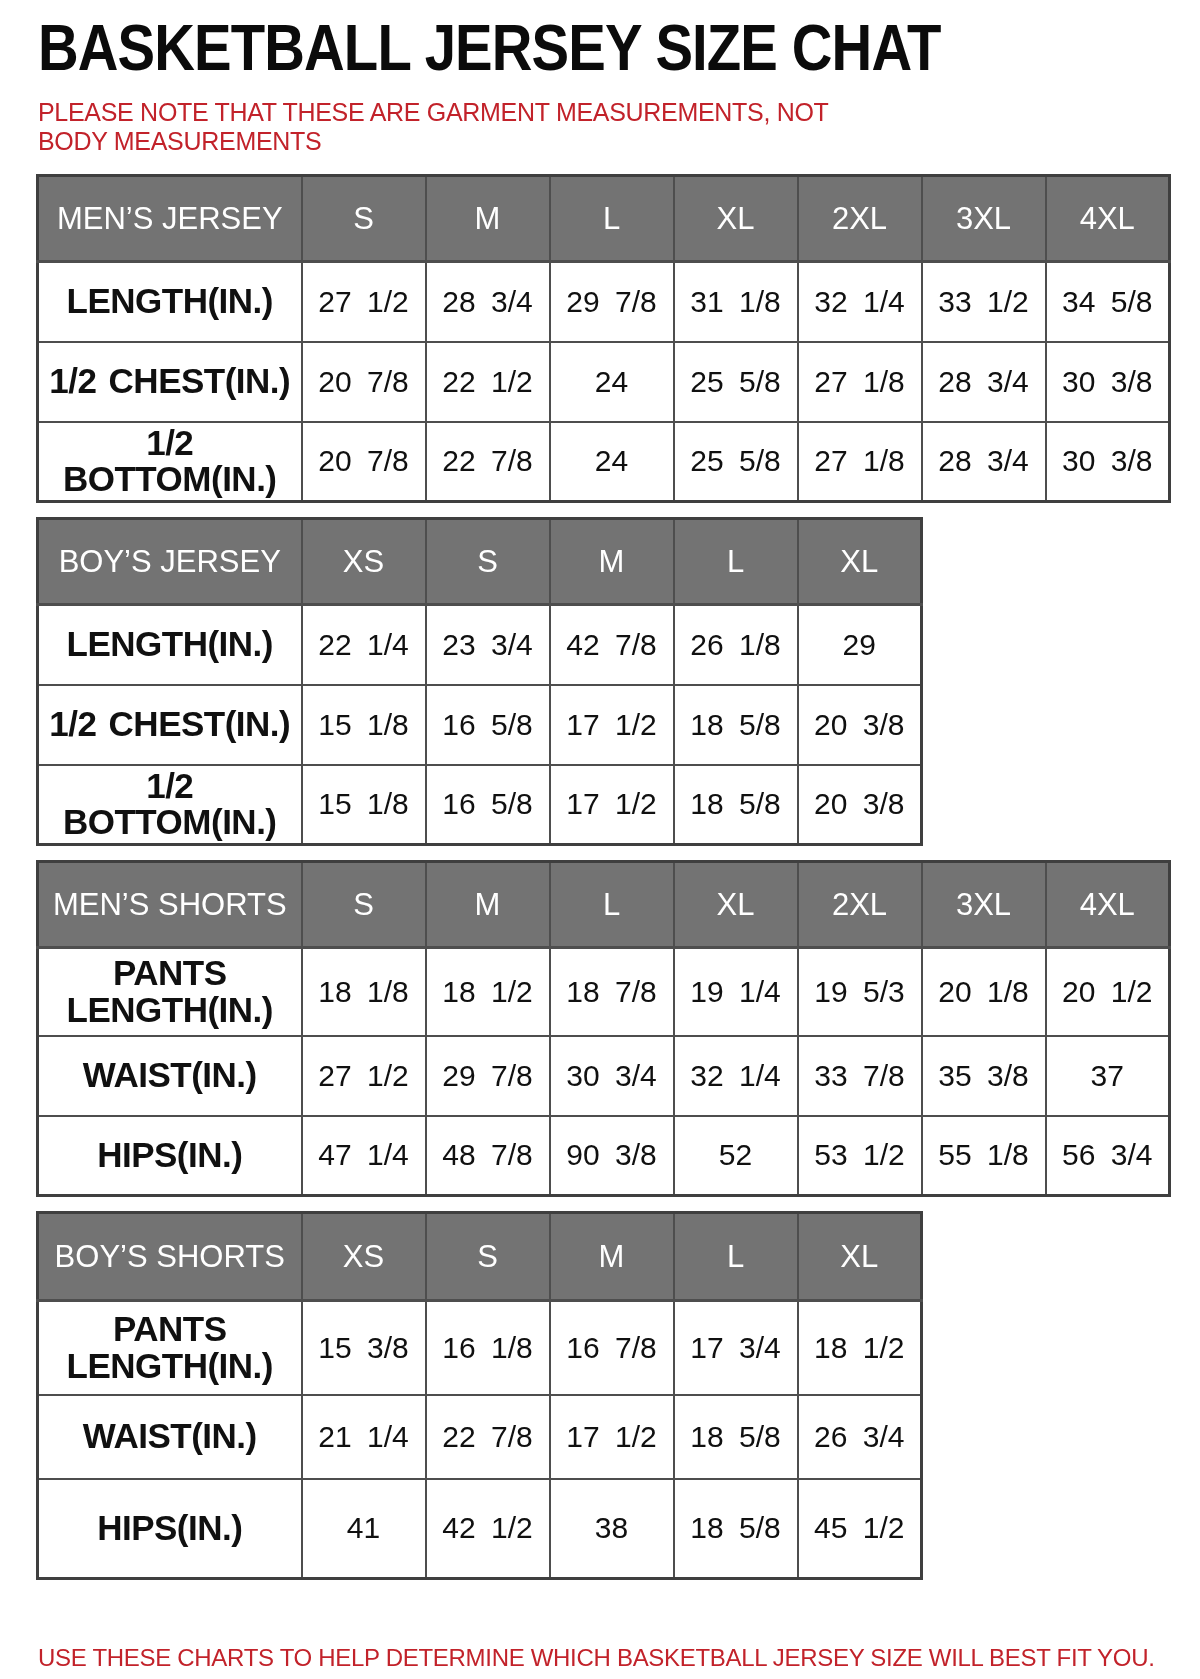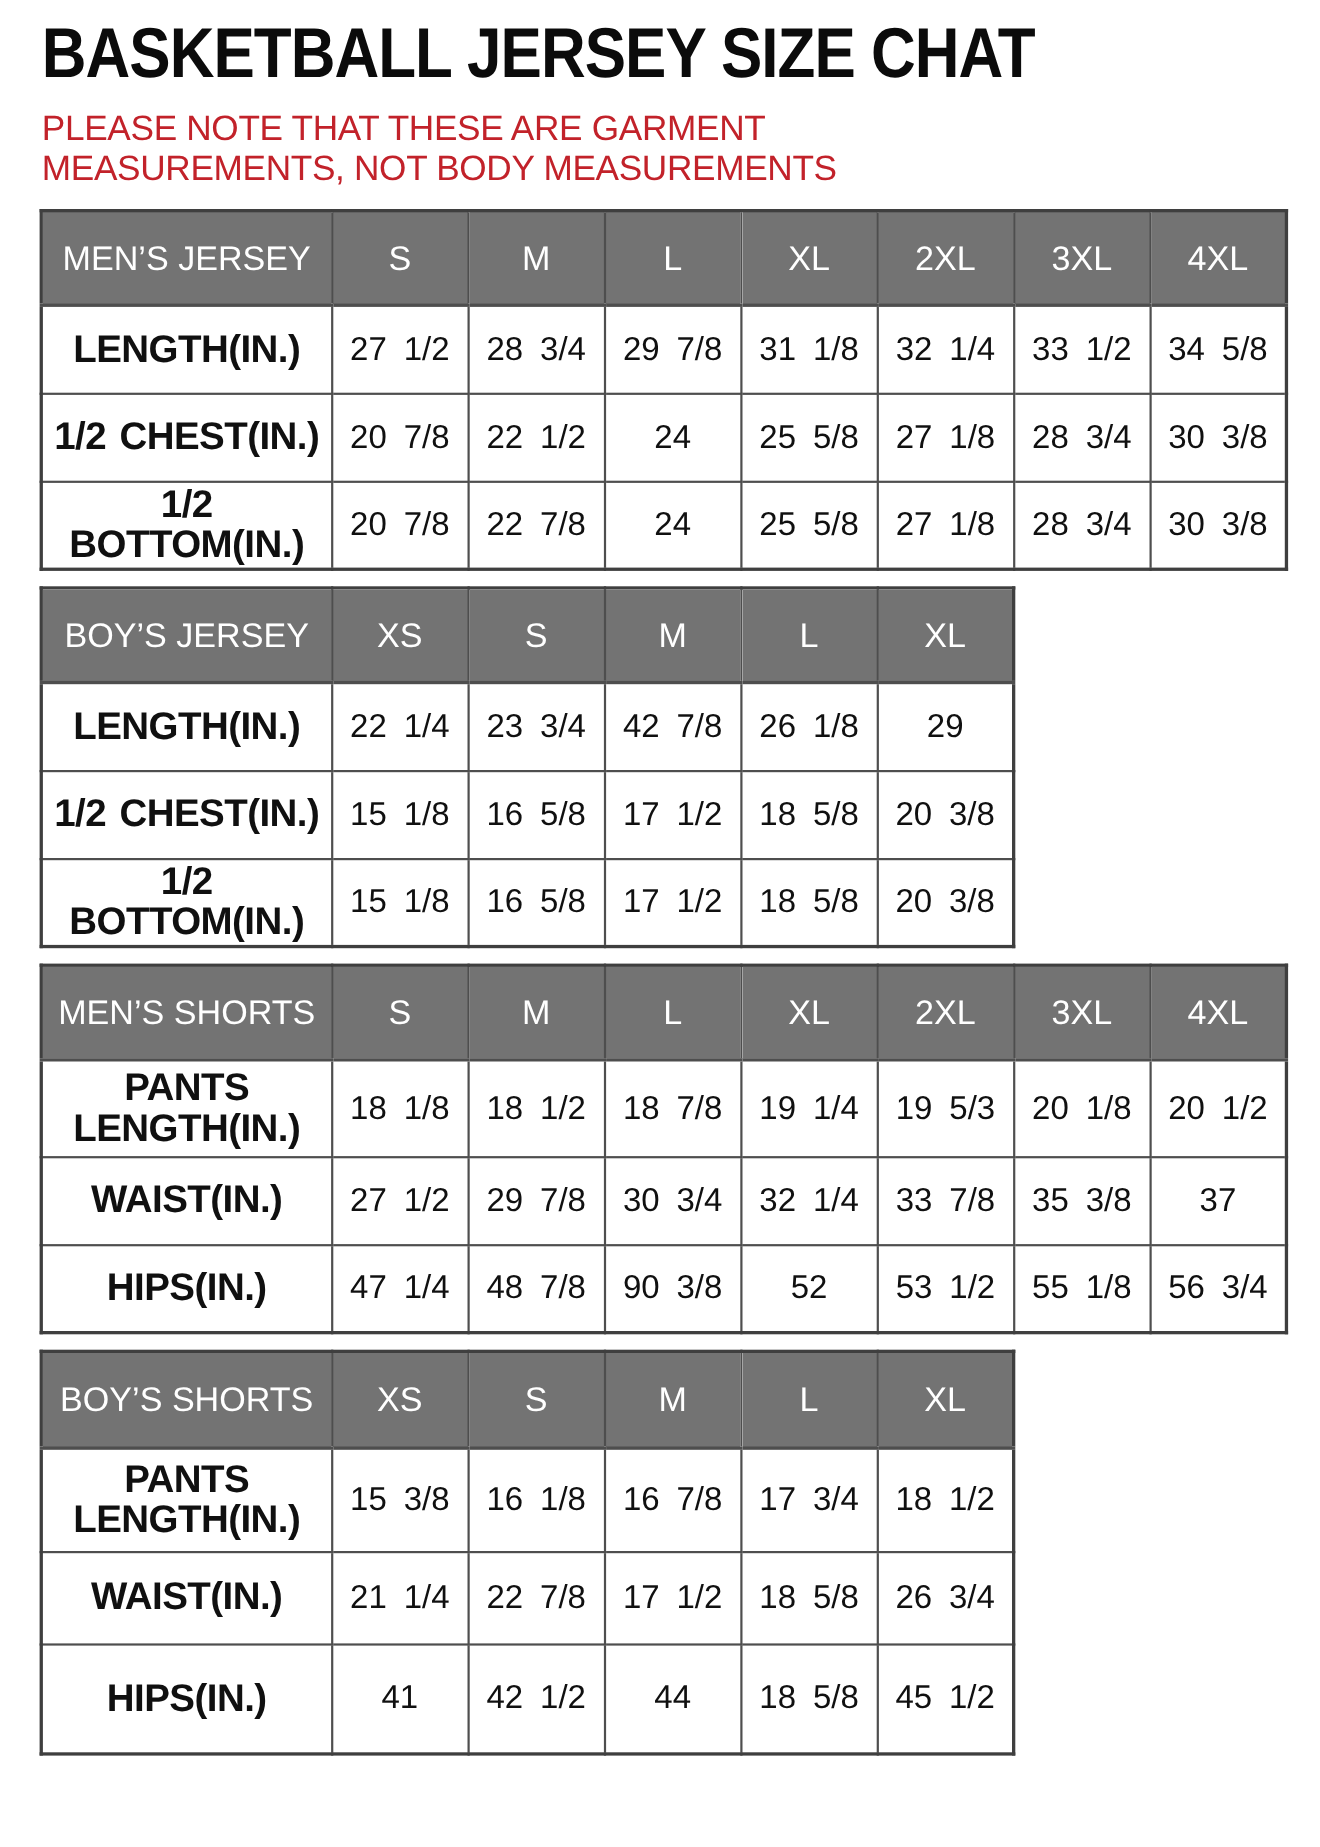--- a/index.html
+++ b/index.html
@@ -21,21 +21,21 @@
     letter-spacing: -1px;
     line-height: 1.0;
     transform: scaleX(0.88);
     transform-origin: left center;
     white-space: nowrap;
   }
 
   .note {
     margin: 18px 0 0 38px;
     max-width: 800px;
-    font-size: 32px;
+    font-size: 25px;
     line-height: 1.16;
     color: #c2222a;
     letter-spacing: -0.3px;
   }
 
   .tables-root { margin-top: 18px; }
 
   table.size-table {
     border-collapse: collapse;
     table-layout: fixed;
@@ -289,22 +289,23 @@
             <td>21 1/4</td>
             <td>22 7/8</td>
             <td>17 1/2</td>
             <td>18 5/8</td>
             <td>26 3/4</td>
           </tr>
           <tr>
             <td class="row-label">HIPS(IN.)</td>
             <td>41</td>
             <td>42 1/2</td>
-            <td>44</td>
+            <td>38</td>
             <td>18 5/8</td>
             <td>45 1/2</td>
           </tr>
         </tbody>
       </table>
     </div>
 
+  <div class="footer-note">USE THESE CHARTS TO HELP DETERMINE WHICH BASKETBALL JERSEY SIZE WILL BEST FIT YOU.</div>
 
 </div>
 
 </body></html>

